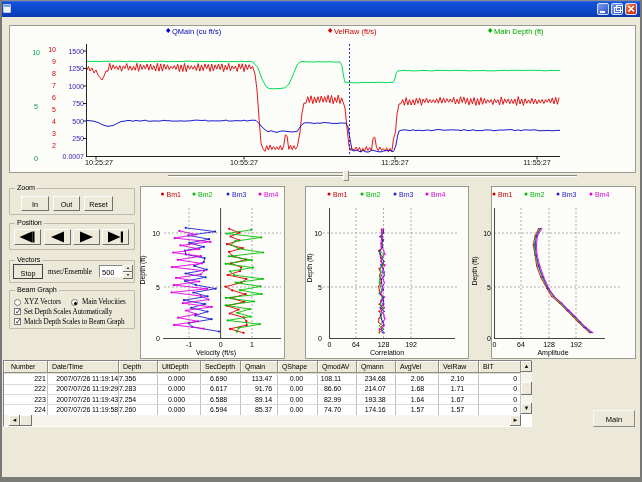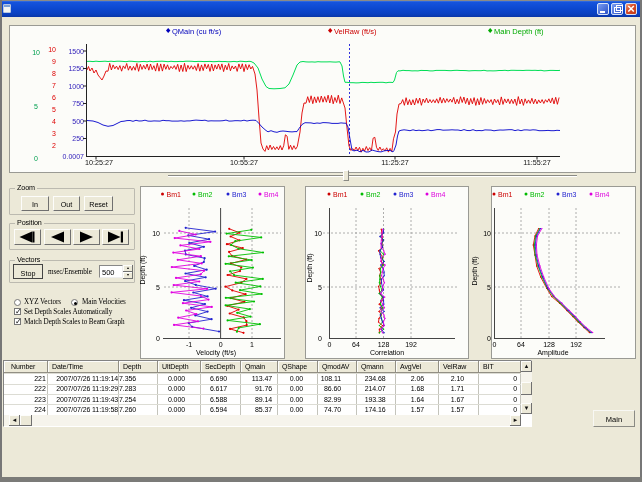--- a/index.html
+++ b/index.html
@@ -162,20 +162,23 @@
   <div class="abs" style="left:13px;top:264px;width:30px;height:15px;background:#ECE9D8;border:1px solid #444;font-size:7.2px;text-align:center;padding-top:4px;">Stop</div>
   <div class="abs ctl-txt" style="left:48px;top:268px;">msec/Ensemble</div>
   <div class="abs" style="left:99px;top:265px;width:24px;height:13px;background:#fff;border:1px solid #888;border-bottom-color:#eee;border-right-color:#eee;font-size:7.5px;padding:2px 0 0 2px;">500</div>
   <div class="abs" style="left:123px;top:265px;width:10px;height:7px;background:#ECE9D8;box-shadow:inset -1px -1px 0 #707070,inset 1px 1px 0 #fdfdfb;">
       <div style="width:0;height:0;border-left:1.5px solid transparent;border-right:1.5px solid transparent;border-bottom:2.5px solid #000;margin:2px auto 0;"></div>
     </div>
   <div class="abs" style="left:123px;top:272px;width:10px;height:7px;background:#ECE9D8;box-shadow:inset -1px -1px 0 #707070,inset 1px 1px 0 #fdfdfb;">
       <div style="width:0;height:0;border-left:1.5px solid transparent;border-right:1.5px solid transparent;border-top:2.5px solid #000;margin:2px auto 0;"></div>
     </div>
 
+  <div class="abs gbox" style="left:9px;top:290px;width:126px;height:39px;">
+    <div class="glabel">Beam Graph</div>
+  </div>
   <div class="abs" style="left:14px;top:299px;width:7px;height:7px;border-radius:50%;background:#fff;border:1px solid #777;"></div>
   <div class="abs ctl-txt" style="left:24px;top:298px;">XYZ Vectors</div>
   <div class="abs" style="left:71px;top:299px;width:7px;height:7px;border-radius:50%;background:#fff;border:1px solid #777;"></div>
   <div class="abs" style="left:73.5px;top:301.5px;width:3px;height:3px;border-radius:50%;background:#000;"></div>
   <div class="abs ctl-txt" style="left:82px;top:298px;">Main Velocities</div>
   <div class="abs" style="left:14px;top:308px;width:7px;height:7px;background:#fff;border:1px solid #777;"></div>
   <div class="abs" style="left:15px;top:307.5px;width:8px;height:8px;color:#000;font-size:8px;line-height:8px;">✓</div>
   <div class="abs ctl-txt" style="left:24px;top:308px;">Set Depth Scales Automatically</div>
   <div class="abs" style="left:14px;top:318px;width:7px;height:7px;background:#fff;border:1px solid #777;"></div>
   <div class="abs" style="left:15px;top:317.5px;width:8px;height:8px;color:#000;font-size:8px;line-height:8px;">✓</div>

